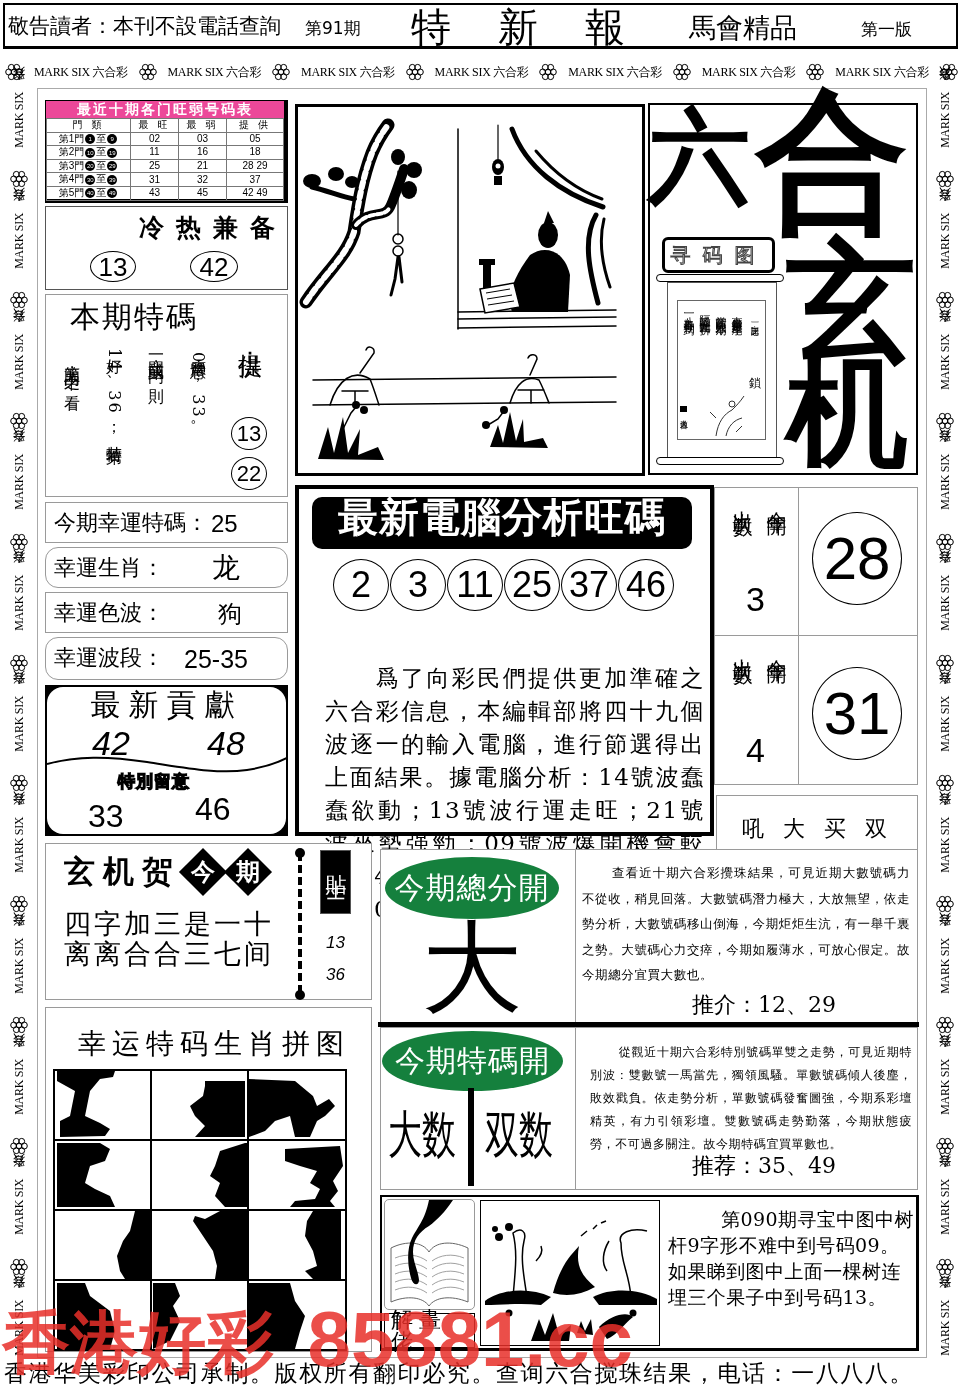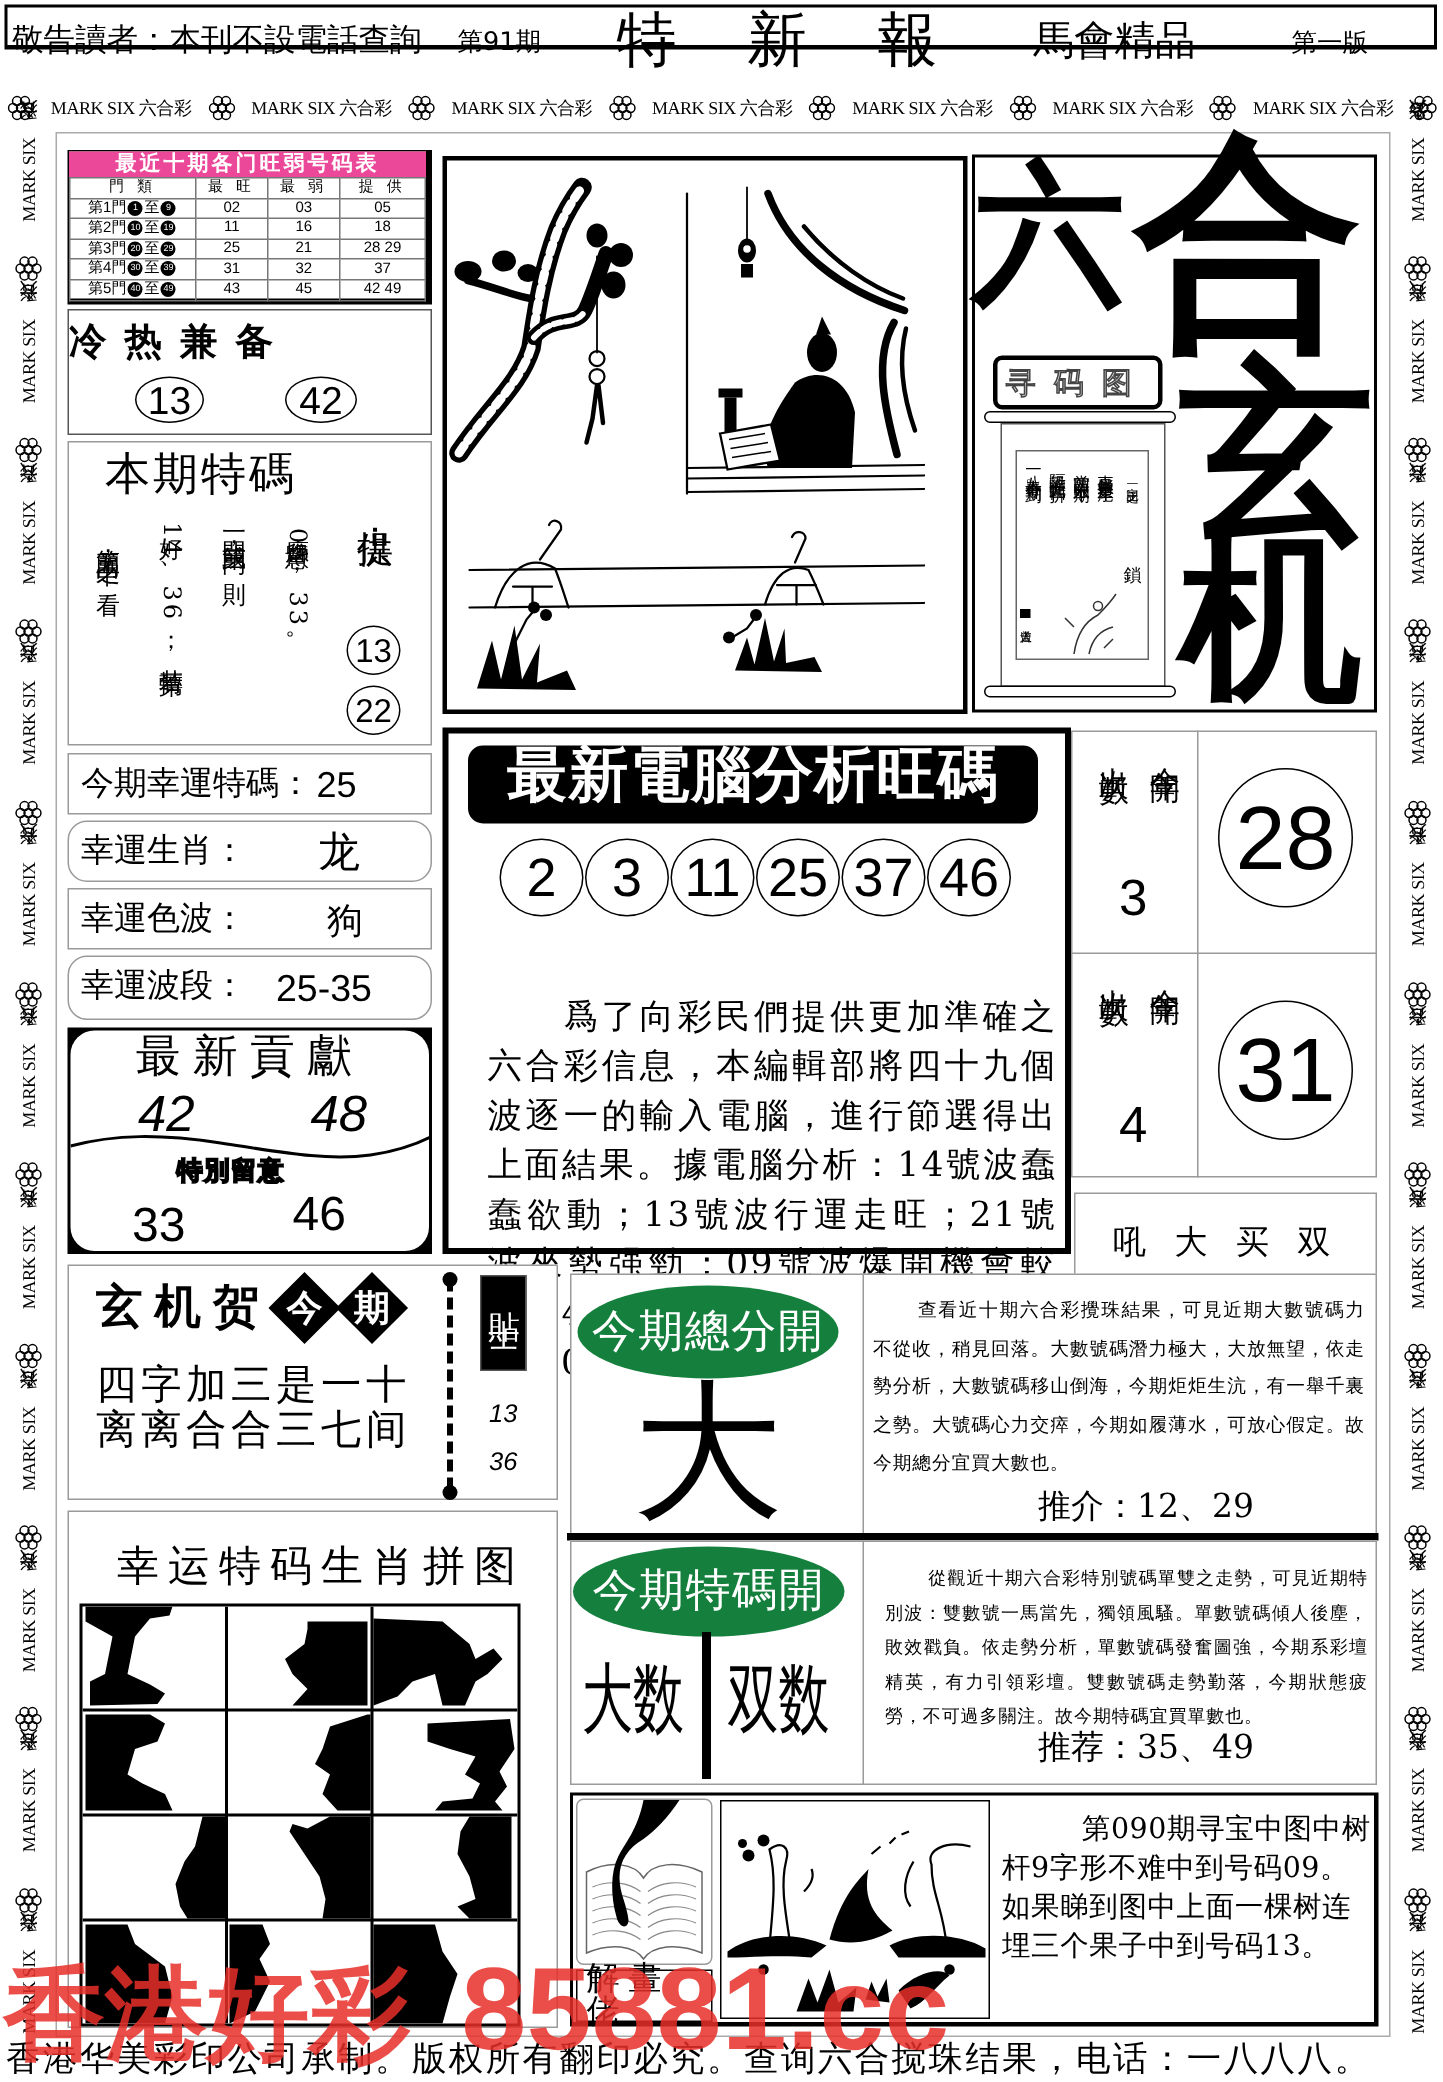--- a/index.html
+++ b/index.html
@@ -43,21 +43,21 @@
         <circle cx="14.3" cy="9" r="3"></circle>
         <circle cx="11.65" cy="13.6" r="3"></circle>
       <circle cx="6.35" cy="13.6" r="3"></circle>
         <circle cx="3.7" cy="9" r="3"></circle>
         <circle cx="6.35" cy="4.4" r="3"></circle>
         <circle cx="11.65" cy="4.4" r="3"></circle>
     </g>
   </symbol>
 </svg>
 
-<div class="a" style="left:3px;top:3px;width:955px;height:30px;border:2px solid #000;border-bottom-width:3px">
+<div class="a" style="left:3px;top:3px;width:955px;height:46px;border:2px solid #000;border-bottom-width:3px">
   <span class="a" style="left:3px;top:11px;font-size:21px;font-family:'DejaVu Sans',sans-serif">敬告讀者：本刊不設電話查詢</span>
   <span class="a" style="left:300px;top:15px;font-size:17px;font-family:'DejaVu Sans',sans-serif">第91期</span>
   <span class="a" style="left:406px;top:2px;font-size:40px;letter-spacing:47px;font-family:'DejaVu Sans',sans-serif">特新報</span>
   <span class="a" style="left:684px;top:9px;font-size:27px;font-family:'DejaVu Sans',sans-serif">馬會精品</span>
   <span class="a" style="left:856px;top:16px;font-size:17px;font-family:'DejaVu Sans',sans-serif">第一版</span>
 </div>
 
 <div class="strip-h">
   <svg class="flower">
       <use href="#flw"></use>
@@ -226,21 +226,21 @@
       <td><span>第5門</span><span class="dot">40</span><span>至</span><span class="dot">49</span></td>
       <td>43</td>
       <td>45</td>
       <td>42 49</td>
     </tr>
   </tbody>
     </table>
 </div>
 
 <div class="box" style="left:45px;top:206px;width:243px;height:84px;border-color:#555">
-  <span class="a" style="left:0;width:241px;text-align:left;top:8px;font-size:25px;font-weight:bold;letter-spacing:12px">冷热兼备</span>
+  <span class="a" style="left:0;width:241px;text-align:right;top:8px;font-size:25px;font-weight:bold;letter-spacing:12px">冷热兼备</span>
   <span class="oval" style="left:44px;top:44px;width:46px;height:31px;font-size:26px">13</span>
   <span class="oval" style="left:144px;top:44px;width:48px;height:31px;font-size:26px">42</span>
 </div>
 
 <div class="box" style="left:45px;top:294px;width:243px;height:203px"></div>
 <span class="a" style="left:70px;top:302px;font-size:30px;font-family:'DejaVu Sans',sans-serif;letter-spacing:2px">本期特碼</span>
 <div class="vcol" style="left:62px;top:346px">
   <p style="padding-top:8px">第五門之中，看</p>
   <p>好14、36；若轉第</p>
   <p>一門或第三門，則</p>

